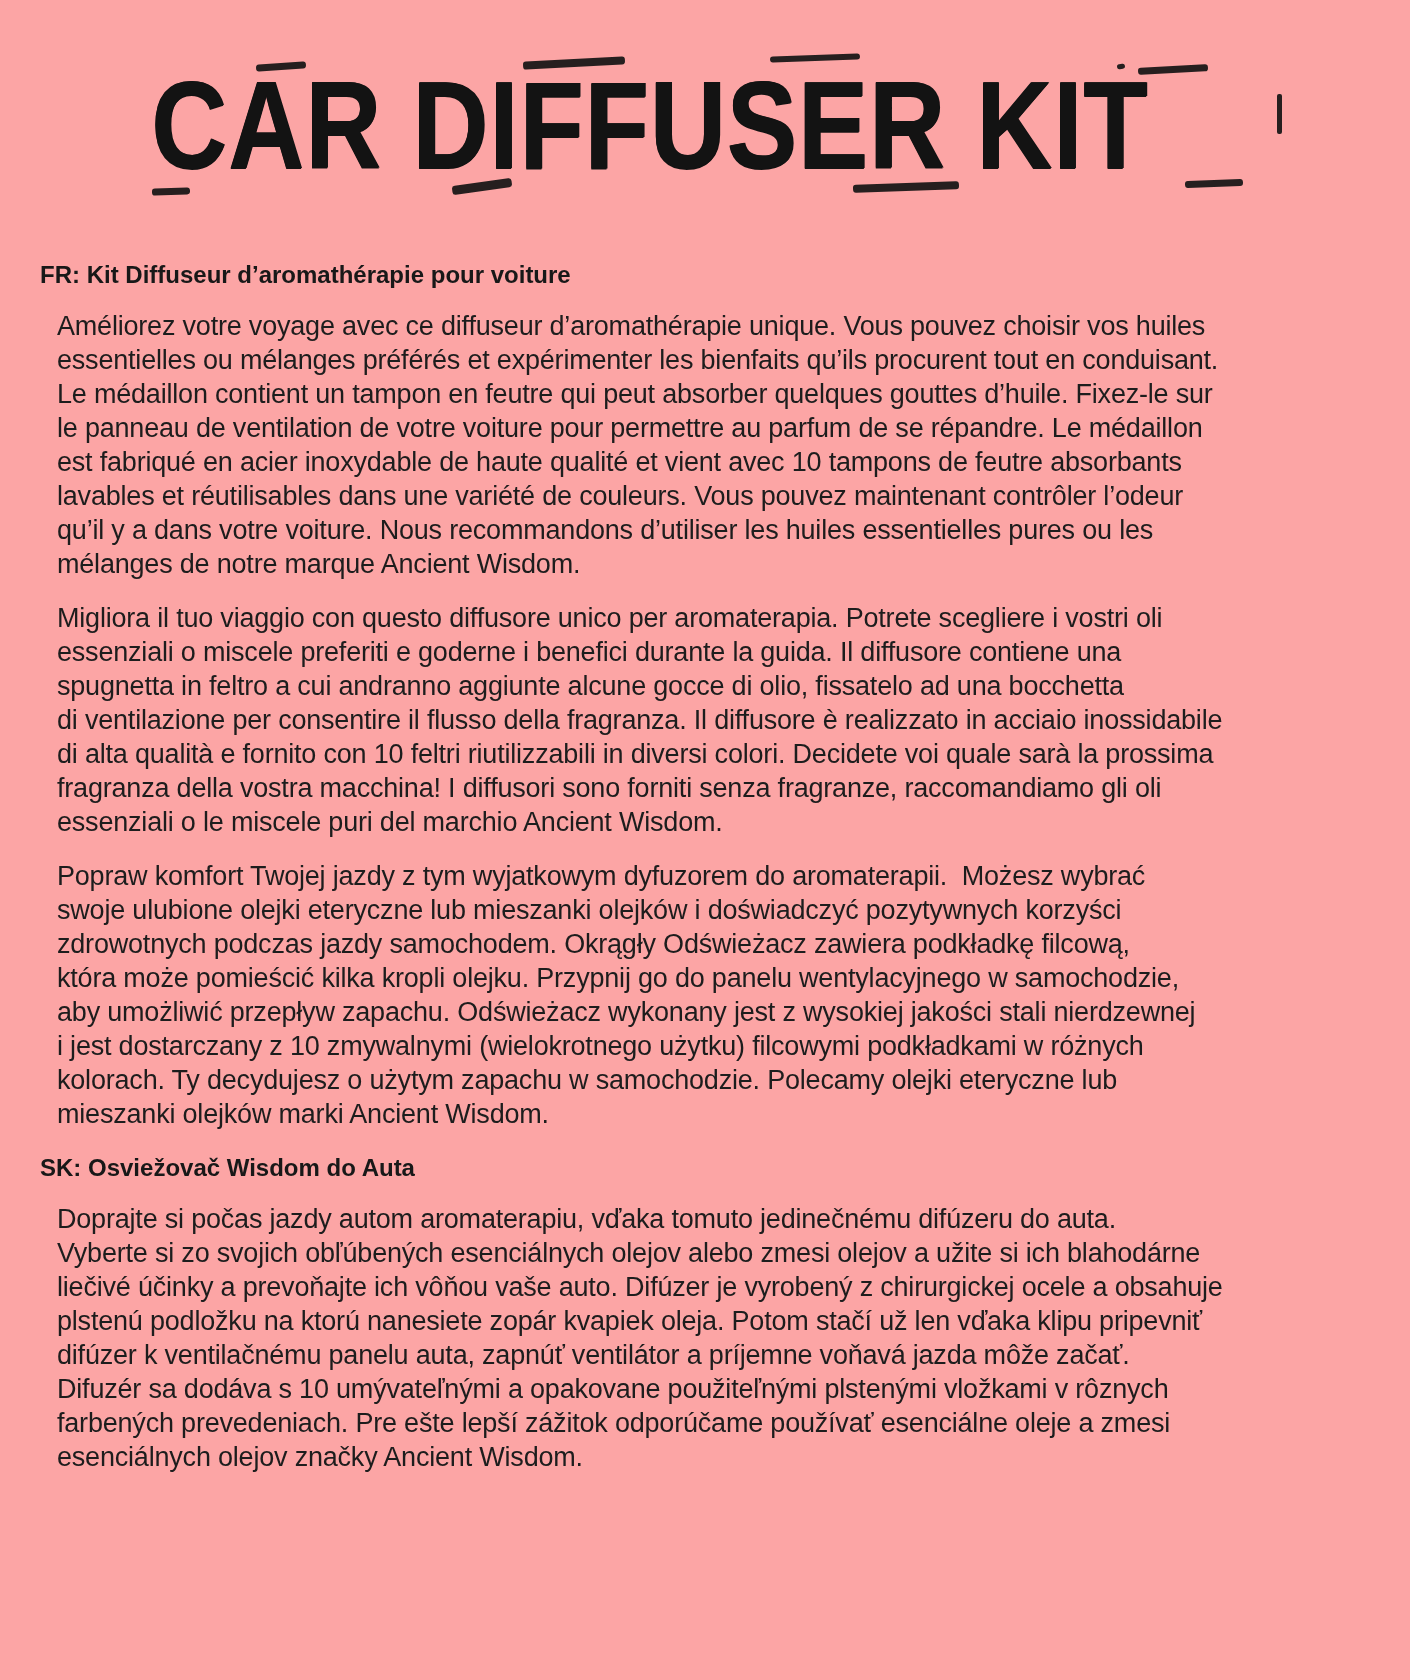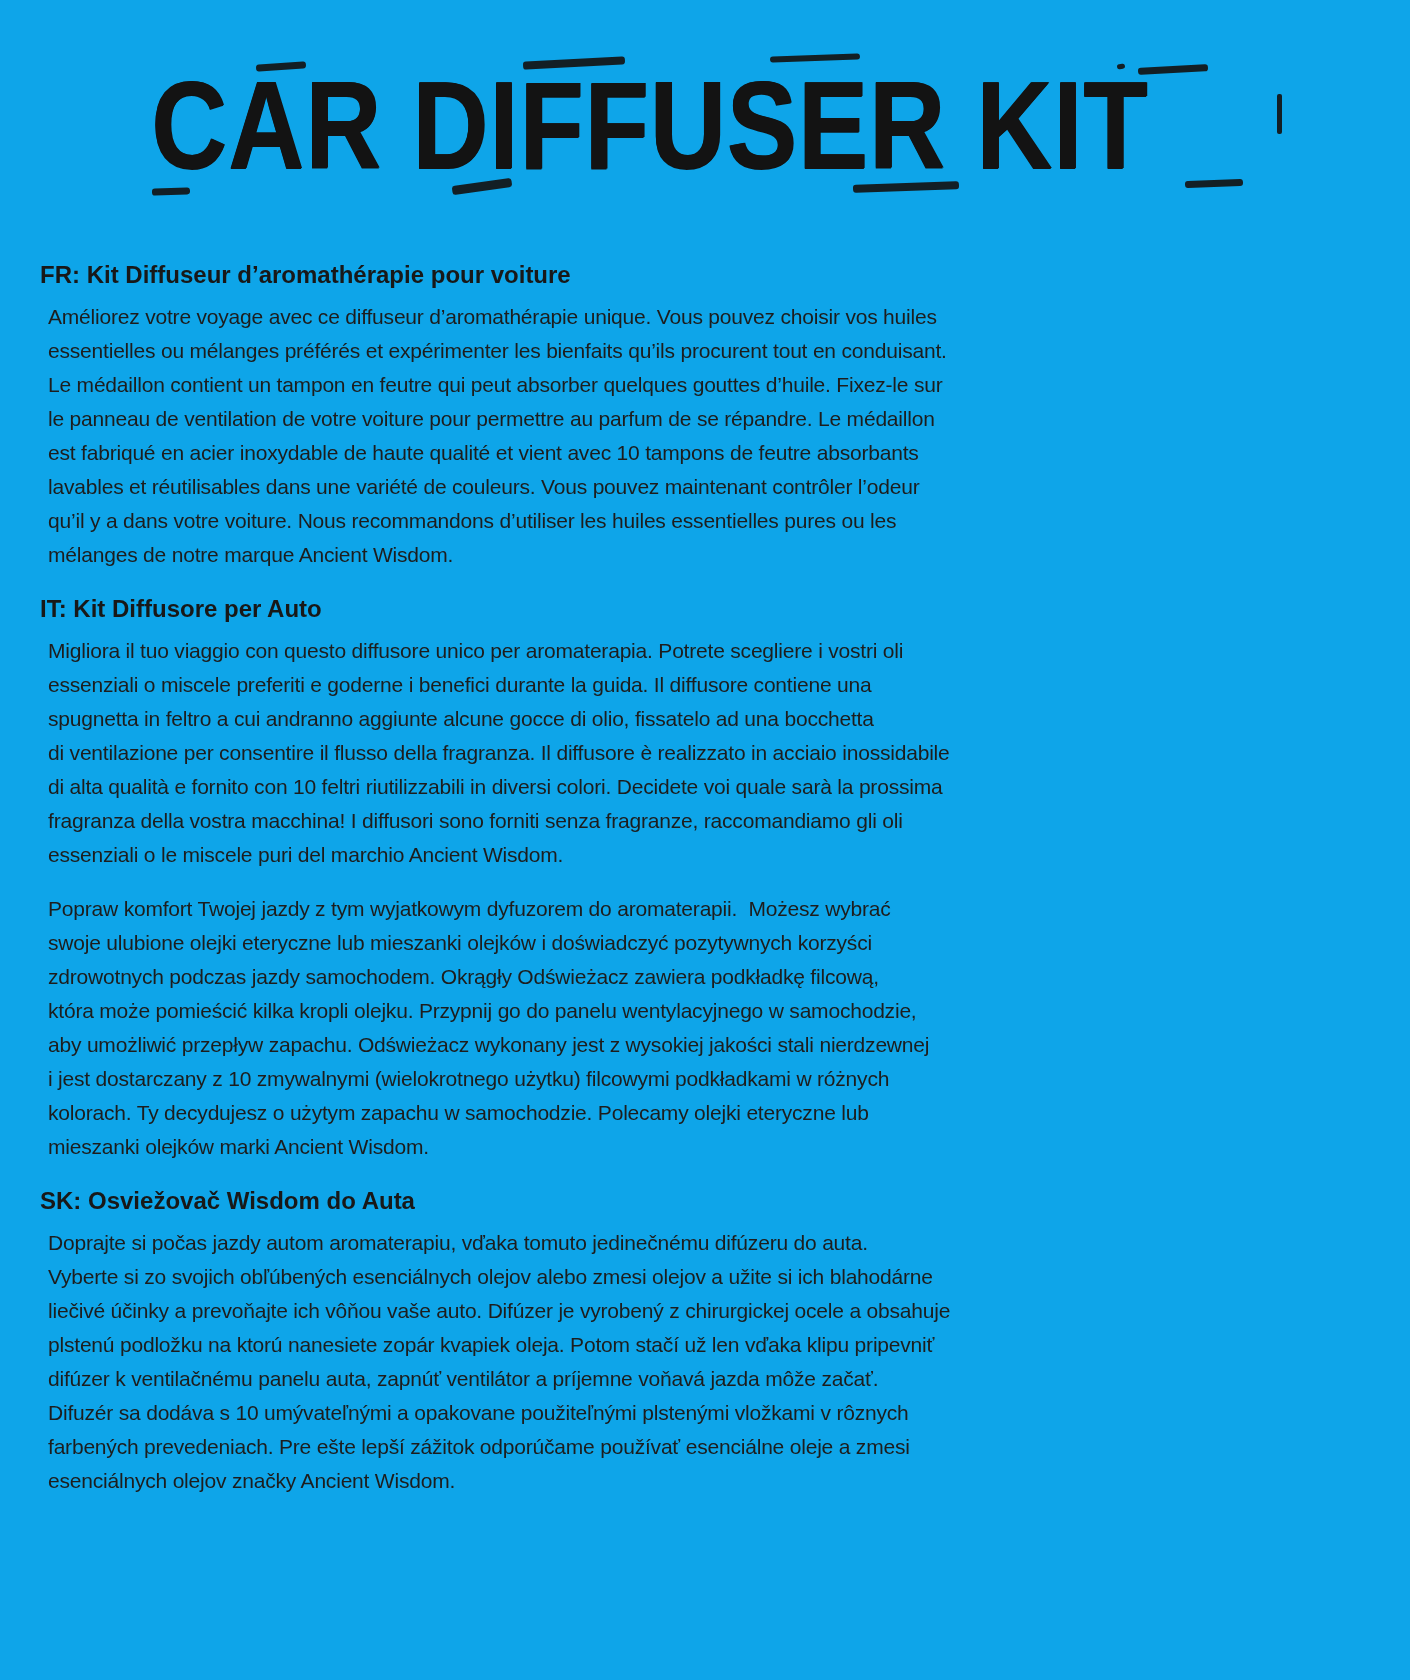--- a/index.html
+++ b/index.html
@@ -4,21 +4,21 @@
 <style>
   html, body {
     margin: 0;
     padding: 0;
     background: #ffffff;
   }
   .page {
     position: relative;
     width: 1410px;
     height: 1680px;
-    background: #0ea5e9;
+    background: #fca5a5;
     overflow: hidden;
     font-family: "Liberation Sans", sans-serif;
     color: #1d1d1d;
   }
   
   .title-wrap {
     position: relative;
     margin-top: 40px;
     height: 170px;
     display: flex;
@@ -65,22 +65,22 @@
   }
   .section-heading {
     margin: 0 0 3px 0;
     font-size: 24px;
     font-weight: 700;
     line-height: 34px;
     color: #181818;
     white-space: pre;
   }
   .section-body {
-    margin: 8px;
-    font-size: 21px;
+    margin: 17px;
+    font-size: 27px;
     font-weight: 400;
     line-height: 34px;
     letter-spacing: -0.2px;
     color: #1d1d1d;
     white-space: pre;
   }
 </style>
 </head>
 <body>
 
@@ -109,21 +109,20 @@
 essentielles ou mélanges préférés et expérimenter les bienfaits qu’ils procurent tout en conduisant.
 Le médaillon contient un tampon en feutre qui peut absorber quelques gouttes d’huile. Fixez-le sur
 le panneau de ventilation de votre voiture pour permettre au parfum de se répandre. Le médaillon
 est fabriqué en acier inoxydable de haute qualité et vient avec 10 tampons de feutre absorbants
 lavables et réutilisables dans une variété de couleurs. Vous pouvez maintenant contrôler l’odeur
 qu’il y a dans votre voiture. Nous recommandons d’utiliser les huiles essentielles pures ou les
 mélanges de notre marque Ancient Wisdom.</p>
     </section>
 
     <section class="lang-section">
-      <h2 class="section-heading">IT: Kit Diffusore per Auto</h2>
       <p class="section-body">Migliora il tuo viaggio con questo diffusore unico per aromaterapia. Potrete scegliere i vostri oli
 essenziali o miscele preferiti e goderne i benefici durante la guida. Il diffusore contiene una
 spugnetta in feltro a cui andranno aggiunte alcune gocce di olio, fissatelo ad una bocchetta
 di ventilazione per consentire il flusso della fragranza. Il diffusore è realizzato in acciaio inossidabile
 di alta qualità e fornito con 10 feltri riutilizzabili in diversi colori. Decidete voi quale sarà la prossima
 fragranza della vostra macchina! I diffusori sono forniti senza fragranze, raccomandiamo gli oli
 essenziali o le miscele puri del marchio Ancient Wisdom.</p>
     </section>
 
     <section class="lang-section">

